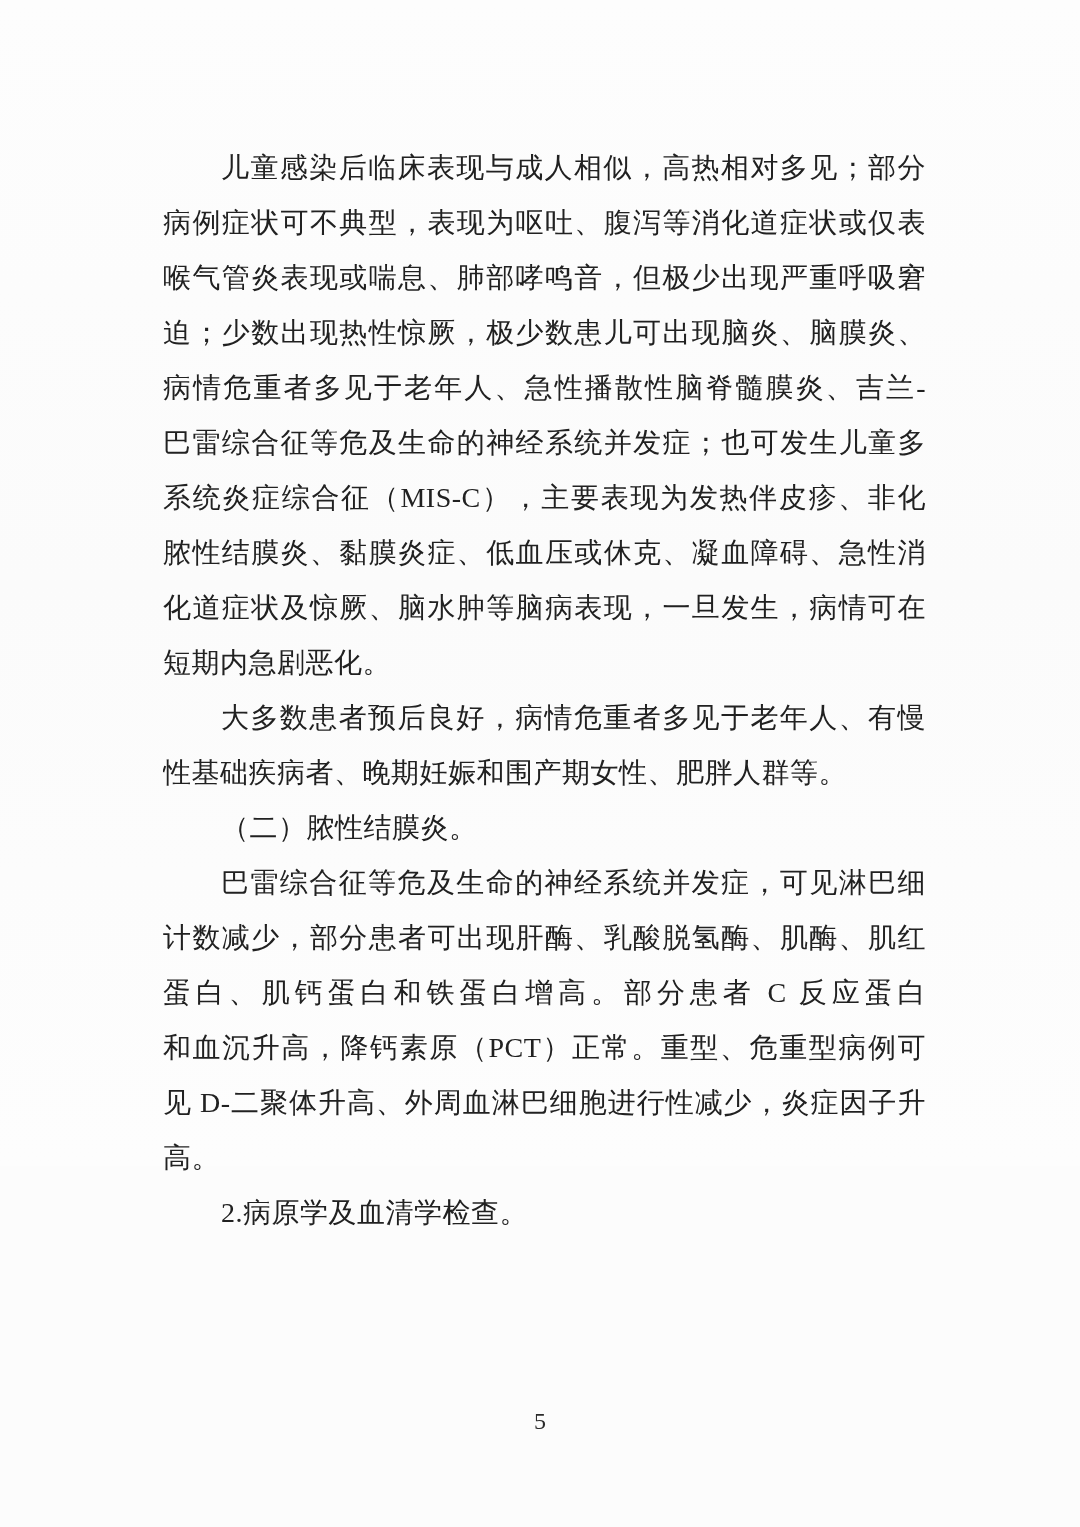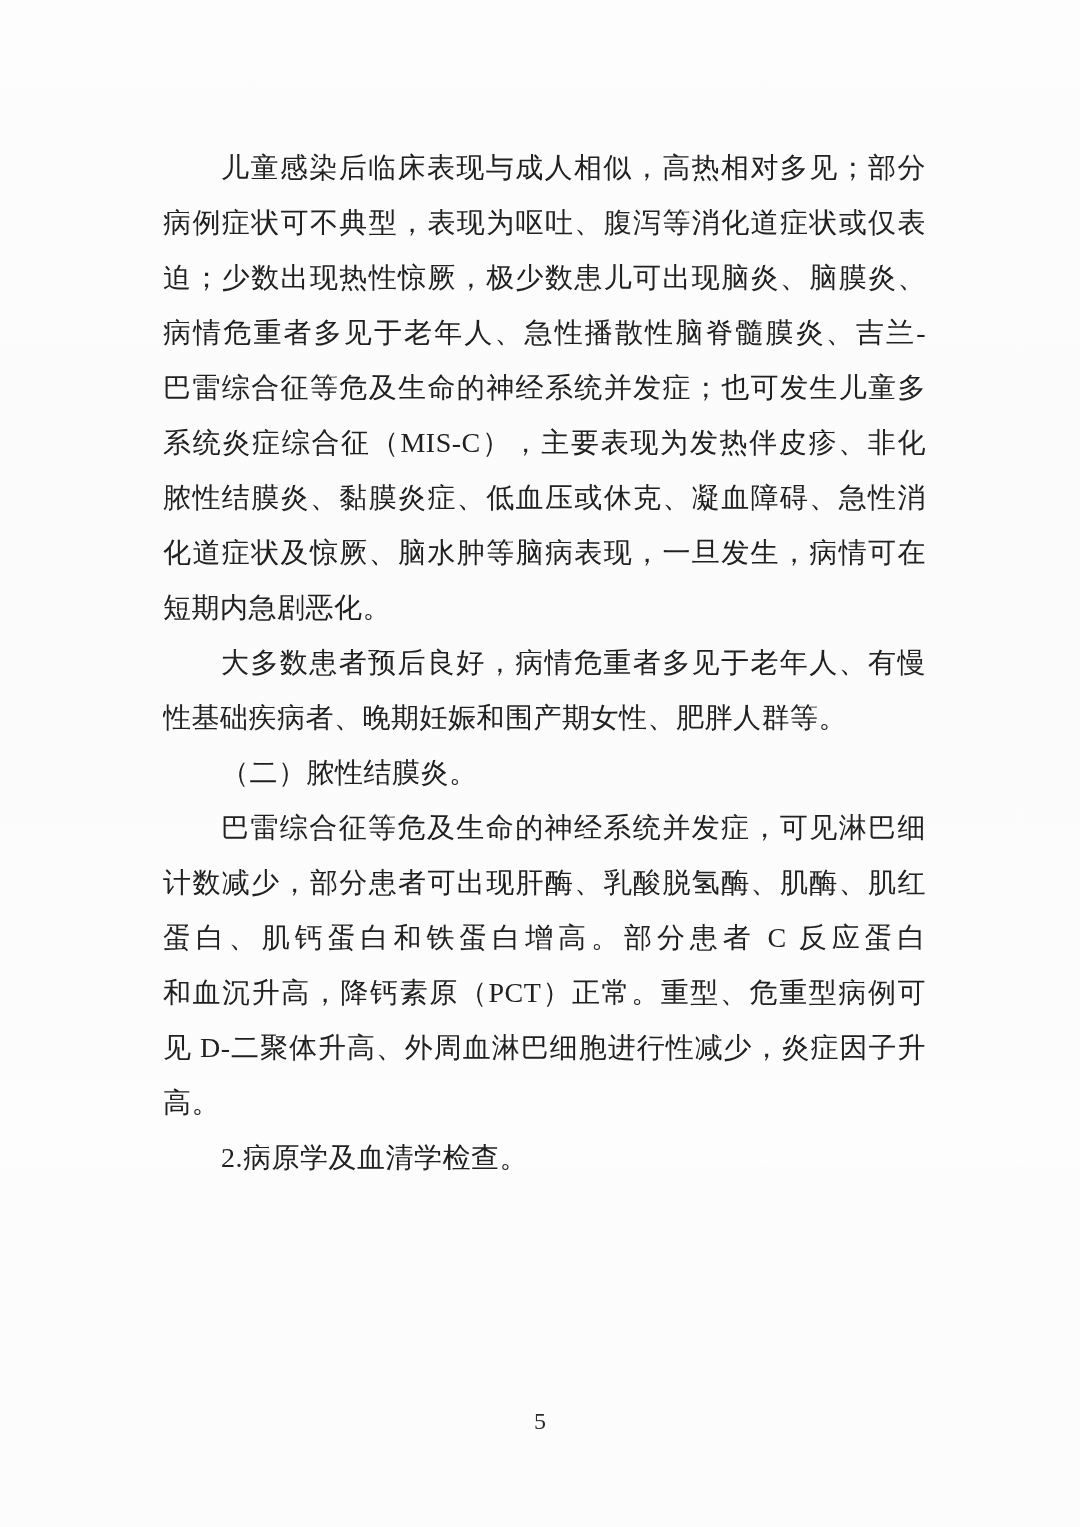--- a/index.html
+++ b/index.html
@@ -52,20 +52,21 @@
     color: #2b2b2b;
   }
 </style>
 </head>
 <body>
 
 <div class="page">
   <div class="text-block">
     <div class="ln ind">儿童感染后临床表现与成人相似，高热相对多见；部分</div>
     <div class="ln">病例症状可不典型，表现为呕吐、腹泻等消化道症状或仅表</div>
+    <div class="ln">喉气管炎表现或喘息、肺部哮鸣音，但极少出现严重呼吸窘</div>
     <div class="ln">迫；少数出现热性惊厥，极少数患儿可出现脑炎、脑膜炎、</div>
     <div class="ln">病情危重者多见于老年人、急性播散性脑脊髓膜炎、吉兰-</div>
     <div class="ln">巴雷综合征等危及生命的神经系统并发症；也可发生儿童多</div>
     <div class="ln">系统炎症综合征（MIS-C），主要表现为发热伴皮疹、非化</div>
     <div class="ln">脓性结膜炎、黏膜炎症、低血压或休克、凝血障碍、急性消</div>
     <div class="ln">化道症状及惊厥、脑水肿等脑病表现，一旦发生，病情可在</div>
     <div class="ln last">短期内急剧恶化。</div>
     <div class="ln ind">大多数患者预后良好，病情危重者多见于老年人、有慢</div>
     <div class="ln last">性基础疾病者、晚期妊娠和围产期女性、肥胖人群等。</div>
     <div class="ln ind last">（二）脓性结膜炎。</div>

